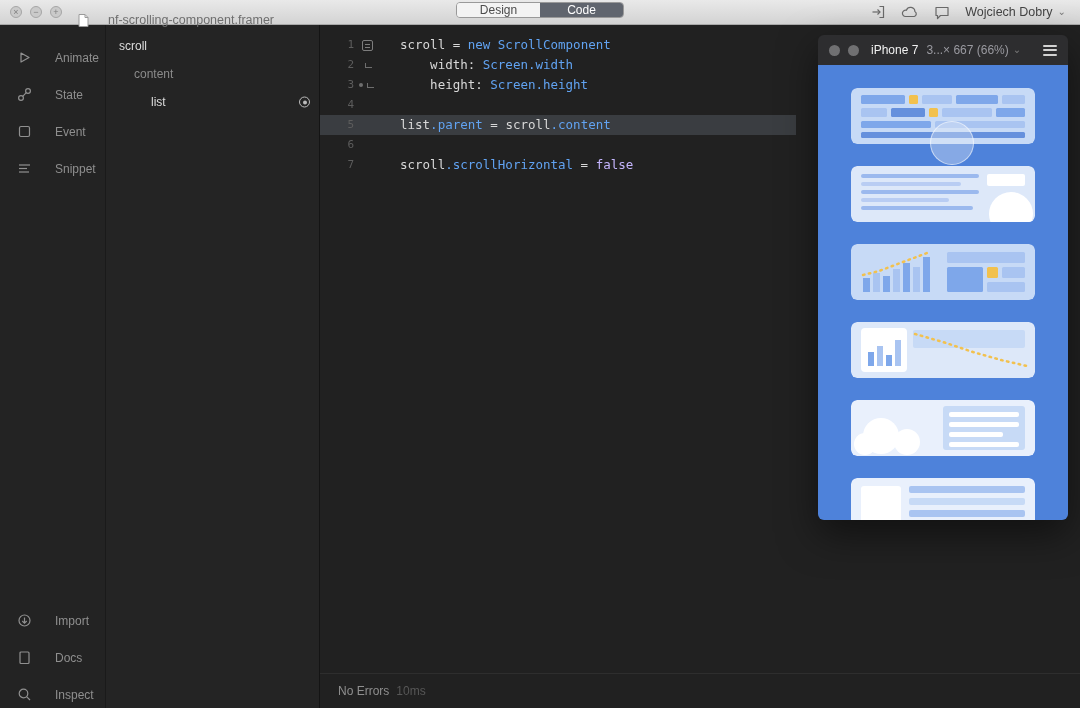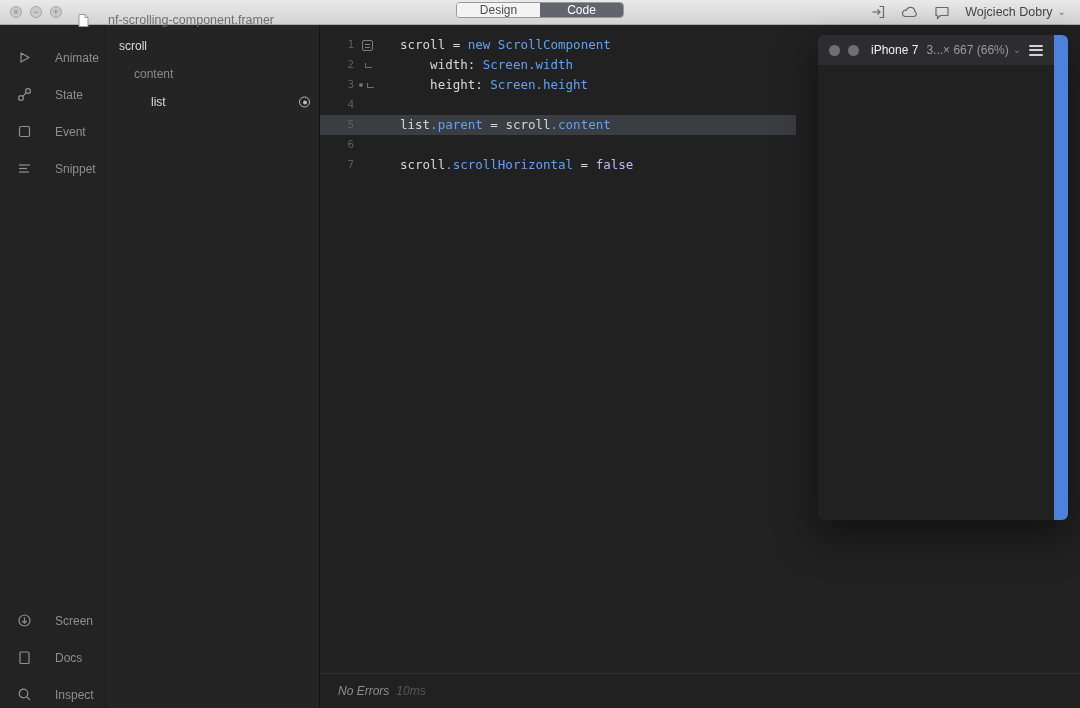--- a/index.html
+++ b/index.html
@@ -50,27 +50,27 @@
   .fold-icon { width:11px; height:11px; border:1px solid #7d7d7d; border-radius:2px; margin-left:8px; position:relative; }
   .fold-icon::before { content:""; position:absolute; left:2px; right:2px; top:3px; height:1px; background:#7d7d7d; }
   .fold-icon::after  { content:""; position:absolute; left:2px; right:2px; top:6px; height:1px; background:#7d7d7d; }
   .cont-mark { width:7px; height:5px; border-left:1px solid #6e6e6e; border-bottom:1px solid #6e6e6e; margin-left:11px; }
   .bp-dot { width:4px; height:4px; border-radius:50%; background:#6e6e6e; margin-left:5px; margin-right:2px; }
   .code { white-space:pre; }
   .tok.plain { color:#d8d8d8; }
   .tok.kw { color:#61a3f2; }
   .tok.bool { color:#c4b5fd; }
 
-  .status { margin-top:auto; height:35px; border-top:1px solid #2e2e2e; display:flex; align-items:center; gap:7px; padding-left:18px; font-size:12px;font-style:italic; }
+  .status { margin-top:auto; height:35px; border-top:1px solid #2e2e2e; display:flex; align-items:center; gap:7px; padding-left:18px; font-size:12px; }
   .status .msg { color:#8f8f8f; }
   .status .time { color:#575757; }
 
   
   .preview { position:absolute; left:818px; top:35px; width:250px; height:485px; border-radius:6px; overflow:hidden;
-             box-shadow:0 14px 38px rgba(0,0,0,.5); display:flex; flex-direction:row; z-index:30; }
+             box-shadow:0 14px 38px rgba(0,0,0,.5); display:flex; flex-direction:column; z-index:30; }
   .p-titlebar { height:30px; flex:none; background:#2d2d2f; display:flex; align-items:center; padding:0 11px; gap:8px; }
   .p-dot { width:11px; height:11px; border-radius:50%; background:#707072; cursor:default; }
   .p-device { color:#f0f0f0; font-size:12px; margin-left:4px; }
   .p-size { color:#9a9aa0; font-size:12px; display:flex; align-items:center; gap:4px; cursor:default; }
   .p-menu { margin-left:auto; display:flex; flex-direction:column; gap:2.5px; cursor:default; }
   .p-menu i { display:block; width:14px; height:2px; background:#d2d2d2; border-radius:1px; }
   .p-content { flex:1; background:#4e82da; position:relative; padding:23px 33px 0; display:flex; flex-direction:column; gap:22px; overflow:hidden; }
   .card { width:184px; flex:none; border-radius:6px; overflow:hidden; }
   .card svg { display:block; }
   .touch { position:absolute; left:112px; top:56px; width:44px; height:44px; border-radius:50%;
@@ -156,21 +156,21 @@
     </div>
 
     <div class="nav-spacer"></div>
 
     <div class="nav-item">
       <svg width="15" height="15" viewBox="0 0 15 15" fill="none" stroke="#909090" stroke-width="1.2">
         <circle cx="7.5" cy="7.5" r="5.5"></circle>
           <path d="M7.5 4.5 V10"></path>
           <path d="M5.3 8 L7.5 10.2 L9.7 8"></path>
       </svg>
-      <span>Screen</span>
+      <span>Import</span>
     </div>
     <div class="nav-item">
       <svg width="15" height="15" viewBox="0 0 15 15" fill="none" stroke="#909090" stroke-width="1.2">
         <rect x="3" y="2" width="9" height="11.5" rx="1"></rect>
       </svg>
       <span>Docs</span>
     </div>
     <div class="nav-item nav-bottom">
       <svg width="15" height="15" viewBox="0 0 15 15" fill="none" stroke="#909090" stroke-width="1.2">
         <circle cx="6.5" cy="6.5" r="4.3"></circle>

